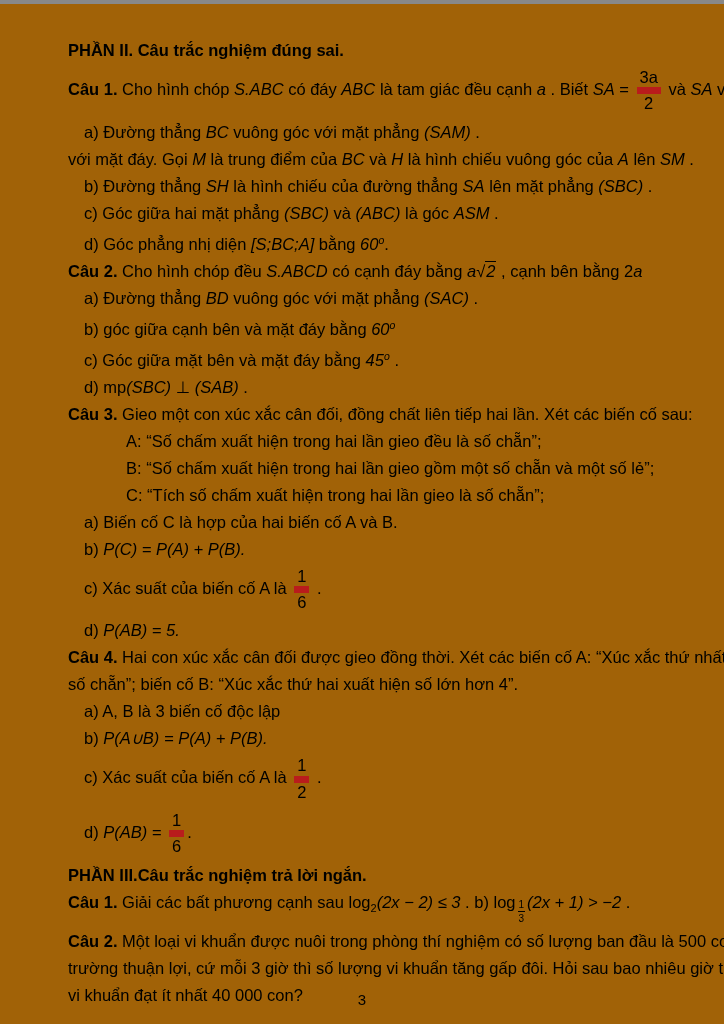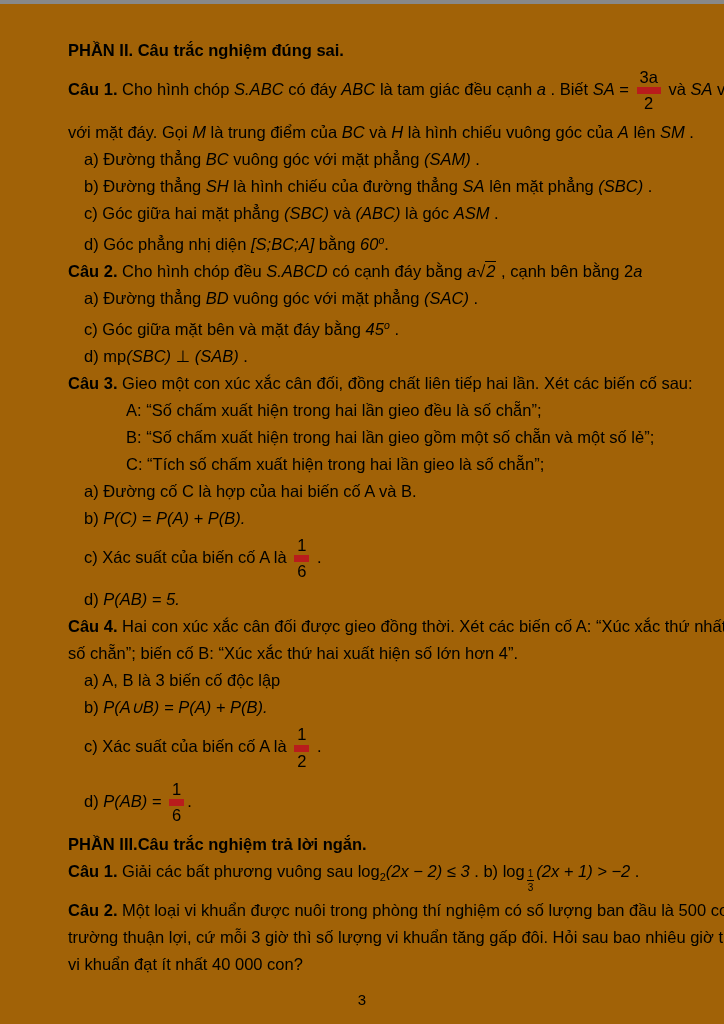--- a/index.html
+++ b/index.html
@@ -59,43 +59,44 @@
     font-size:15px;
   }
 </style>
 </head>
 <body>
 
 <div class="page">
   <div class="content">
       <div class="line"><span class="bd">PHẦN II. Câu trắc nghiệm đúng sai.</span></div>
       <div class="line"><span class="bd">Câu 1.</span><span> Cho hình chóp </span><span class="it">S.ABC</span><span> có đáy </span><span class="it">ABC</span><span> là tam giác đều cạnh </span><span class="it">a</span><span> . Biết </span><span class="it">SA</span><span> = </span><span class="frac"><span class="fn">3a</span><span class="fd">2</span></span><span> và </span><span class="it">SA</span><span> vuông góc</span></div>
+      <div class="line ind1"><span>a) Đường thẳng </span><span class="it">BC</span><span> vuông góc với mặt phẳng </span><span class="it">(SAM)</span><span> .</span></div>
       <div class="line"><span>với mặt đáy. Gọi </span><span class="it">M</span><span> là trung điểm của </span><span class="it">BC</span><span> và </span><span class="it">H</span><span> là hình chiếu vuông góc của </span><span class="it">A</span><span> lên </span><span class="it">SM</span><span> .</span></div>
-      <div class="line ind1"><span>a) Đường thẳng </span><span class="it">BC</span><span> vuông góc với mặt phẳng </span><span class="it">(SAM)</span><span> .</span></div>
       <div class="line ind1"><span>b) Đường thẳng </span><span class="it">SH</span><span> là hình chiếu của đường thẳng </span><span class="it">SA</span><span> lên mặt phẳng </span><span class="it">(SBC)</span><span> .</span></div>
       <div class="line ind1"><span>c) Góc giữa hai mặt phẳng </span><span class="it">(SBC)</span><span> và </span><span class="it">(ABC)</span><span> là góc </span><span class="it">ASM</span><span> .</span></div>
       <div class="line ind1"><span>d)  Góc phẳng nhị diện </span><span class="it">[S;BC;A]</span><span>  bằng </span><span class="it">60</span><span class="sup">o</span><span>.</span></div>
       <div class="line"><span class="bd">Câu 2.</span><span> Cho hình chóp đều </span><span class="it">S.ABCD</span><span>  có cạnh đáy bằng </span><span class="it">a</span><span class="sqrtwrap"><span class="rt">√</span><span class="rb">2</span></span><span> , cạnh bên bằng 2</span><span class="it">a</span></div>
       <div class="line ind1"><span>a) Đường thẳng </span><span class="it">BD</span><span> vuông góc với mặt phẳng </span><span class="it">(SAC)</span><span> .</span></div>
+      <div class="line ind1"><span>b) góc giữa cạnh bên và mặt đáy bằng </span><span class="it">60</span><span class="sup">o</span></div>
       <div class="line ind1"><span>c) Góc giữa mặt bên và mặt đáy bằng </span><span class="it">45</span><span class="sup">o</span><span>  .</span></div>
       <div class="line ind1"><span>d) mp</span><span class="it">(SBC)</span><span> ⊥ </span><span class="it">(SAB)</span><span> .</span></div>
       <div class="line"><span class="bd">Câu 3.</span><span> Gieo một con xúc xắc cân đối, đồng chất liên tiếp hai lần. Xét các biến cố sau:</span></div>
       <div class="line ind2"><span>A: “Số chấm xuất hiện trong hai lần gieo đều là số chẵn”;</span></div>
       <div class="line ind2"><span>B: “Số chấm xuất hiện trong hai lần gieo gồm một số chẵn và một số lẻ”;</span></div>
       <div class="line ind2"><span>C: “Tích số chấm xuất hiện trong hai lần gieo là số chẵn”;</span></div>
-      <div class="line ind1"><span>a) Đường cố C là hợp của hai biến cố A và B.</span></div>
+      <div class="line ind1"><span>a) Biến cố C là hợp của hai biến cố A và B.</span></div>
       <div class="line ind1"><span>b) </span><span class="it">P(C) = P(A) + P(B).</span></div>
       <div class="line ind1"><span>c) Xác suất của biến cố A là </span><span class="frac"><span class="fn">1</span><span class="fd">6</span></span><span> .</span></div>
       <div class="line ind1"><span>d) </span><span class="it">P(AB) = 5.</span></div>
       <div class="line"><span class="bd">Câu 4.</span><span> Hai con xúc xắc cân đối được gieo đồng thời. Xét các biến cố A: “Xúc xắc thứ nhất xuất hiện</span></div>
       <div class="line"><span>số chẵn”; biến cố B: “Xúc xắc thứ hai xuất hiện số lớn hơn 4”.</span></div>
       <div class="line ind1"><span>a) A, B là 3 biến cố độc lập</span></div>
       <div class="line ind1"><span>b) </span><span class="it">P(A∪B) = P(A) + P(B).</span></div>
       <div class="line ind1"><span>c) Xác suất của biến cố A là </span><span class="frac"><span class="fn">1</span><span class="fd">2</span></span><span> .</span></div>
       <div class="line ind1"><span>d) </span><span class="it">P(AB) = </span><span class="frac"><span class="fn">1</span><span class="fd">6</span></span><span>.</span></div>
       <div class="line"><span class="bd">PHẦN III.Câu trắc nghiệm trả lời ngắn.</span></div>
-      <div class="line"><span class="bd">Câu 1.</span><span> Giải các bất phương vuông sau  log</span><span class="sub">2</span><span class="it">(2x − 2) ≤ 3</span><span> .   b) log</span><span class="subfrac"><span class="fn">1</span><span class="fd">3</span></span><span class="it">(2x + 1) &gt; −2</span><span> .</span></div>
+      <div class="line"><span class="bd">Câu 1.</span><span> Giải các bất phương cạnh sau  log</span><span class="sub">2</span><span class="it">(2x − 2) ≤ 3</span><span> .   b) log</span><span class="subfrac"><span class="fn">1</span><span class="fd">3</span></span><span class="it">(2x + 1) &gt; −2</span><span> .</span></div>
       <div class="line"><span class="bd">Câu 2.</span><span> Một loại vi khuẩn được nuôi trong phòng thí nghiệm có số lượng ban đầu là 500 con. Do môi</span></div>
       <div class="line"><span>trường thuận lợi, cứ mỗi 3 giờ thì số lượng vi khuẩn tăng gấp đôi. Hỏi sau bao nhiêu giờ thì số lượng</span></div>
       <div class="line"><span>vi khuẩn đạt ít nhất 40 000 con?</span></div>
     </div>
   <div class="pagenum">3</div>
 </div>
 
 </body></html>

